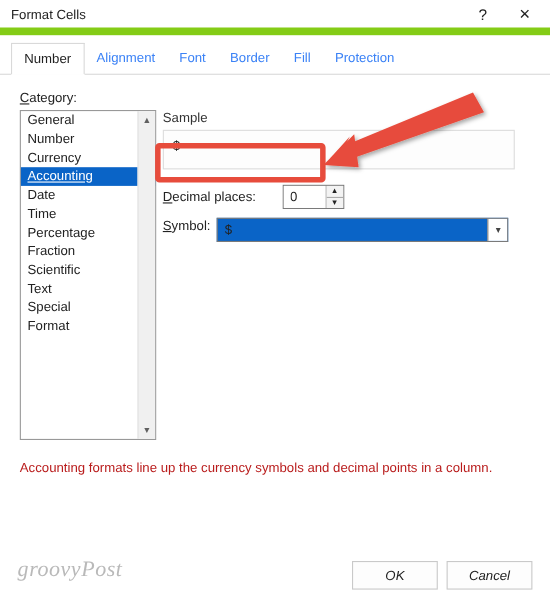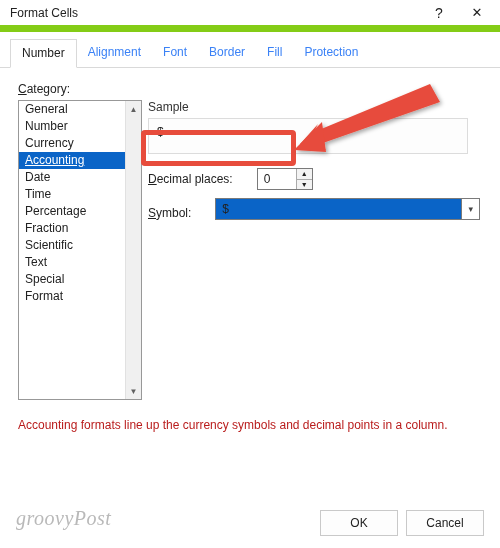--- a/index.html
+++ b/index.html
@@ -33,29 +33,29 @@
 .sample-val { font-size: 12px; }
 
 .dec-row { display: flex; align-items: center; gap: 24px; margin-top: 14px; }
 .dec-label u { text-decoration: underline; }
 .spin { display: flex; border: 1px solid #7a7a7a; height: 22px; }
 .spin input { border: none; width: 38px; padding: 0 6px; outline: none; }
 .spin-btns { display: flex; flex-direction: column; width: 16px; border-left: 1px solid #aaa; }
 .spin-btns div { flex: 1; display: flex; align-items: center; justify-content: center; font-size: 7px; background: #f3f3f3; cursor: pointer; }
 .spin-btns div:first-child { border-bottom: 1px solid #aaa; }
 
-.sym-row { display: flex; align-items: flex-end; gap: 24px; margin-top: 8px; }
+.sym-row { display: flex; align-items: flex-start; gap: 6px; margin-top: 8px; }
 .sym-label u { text-decoration: underline; }
 .sym-select { flex: 1; height: 22px; max-width: 265px; display: flex; align-items: center; border: 1px solid #7a7a7a; background: #0a64c7; color: #fff; padding: 0 6px; position: relative; }
 .sym-chevron { width: 18px; height: 20px; position: absolute; right: 0; top: 0; bottom: 0; background: #fff; border-left: 1px solid #7a7a7a; display: flex; align-items: center; justify-content: center; color: #444; font-size: 9px; }
 
 .desc { position: absolute; left: 18px; top: 418px; width: 460px; font-size: 12px; color: #b91c1c; }
 
 .btns { position: absolute; right: 16px; bottom: 12px; display: flex; gap: 8px; }
-.btn { width: 78px; height: 26px; border: 1px solid #c9c9c9; background: #fdfdfd; display: flex; align-items: center; justify-content: center; cursor: pointer; }
+.btn { width: 78px; height: 26px; border: 1px solid #c9c9c9; background: #fdfdfd; display: flex; align-items: center; justify-content: center; cursor: pointer; font-style: italic; }
 
 .watermark { position: absolute; left: 16px; bottom: 18px; font-family: Georgia, serif; font-size: 20px; color: #b9b9b9; letter-spacing: 0.5px; font-style: italic; }
 
 
 .red-box { position: absolute; border: 5px solid #e74c3c; border-radius: 4px; pointer-events: none; }
 .red-box.b1 { left: 141px; top: 130px; width: 155px; height: 36px; }
 
 
 .arrow-ann { position: absolute; left: 290px; top: 66px; pointer-events: none; }
 .arrow-ann svg { overflow: visible; }

